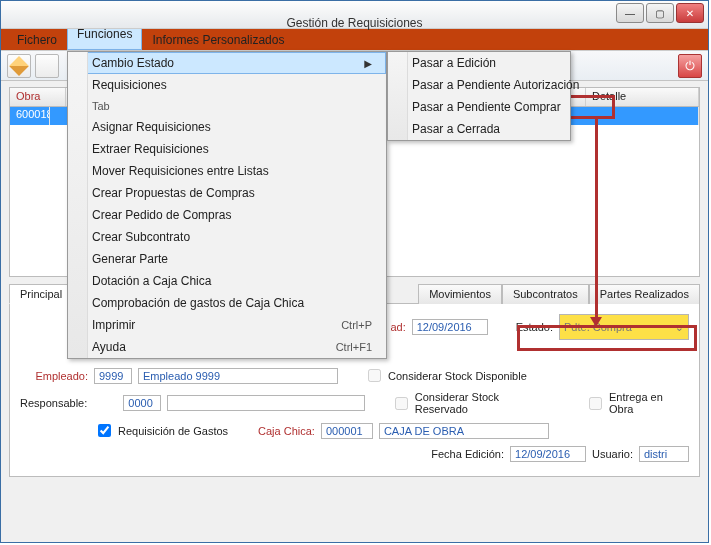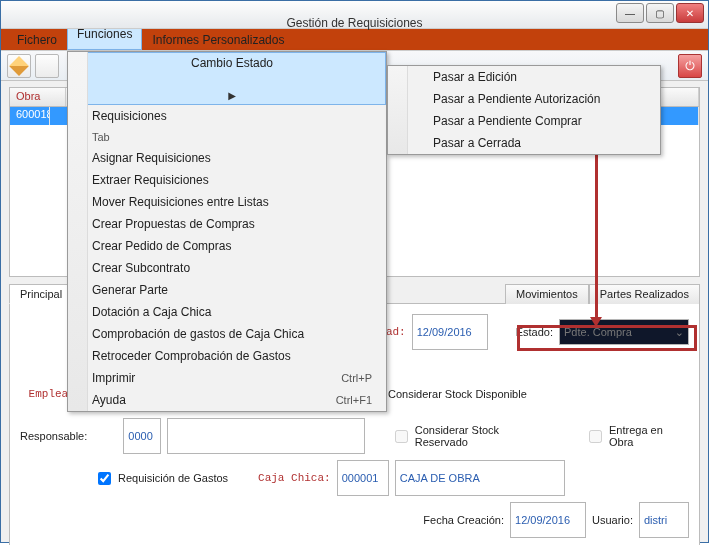--- a/index.html
+++ b/index.html
@@ -155,27 +155,27 @@
     padding:10px 10px 8px 10px;
   }
   .form-row {
     display:flex;
     align-items:center;
     gap:6px;
     margin-bottom:6px;
     flex-wrap:nowrap;
   }
   .lbl { font-size:11px; }
-  .lbl.red { color:#b03030;font-family:Liberation Mono, monospace; }
+  .lbl.red { color:#b03030; }
   .inp {
     border:1px solid #b5b5b5;
     background:#fff;
     font-size:11px;
     padding:2px 4px;
-    height:36px;
+    height:16px;
   }
   .inp.blue { color:#2a5db0; }
   .chk {
     display:flex; align-items:center; gap:4px; font-size:11px;
   }
   .chk input { width:13px; height:13px; }
   .callout-box {
     position:absolute;
     border:3px solid #b03030;
     pointer-events:none;
@@ -208,38 +208,37 @@
     justify-content:space-between;
     align-items:center;
     gap:20px;
     cursor:default;
     white-space:nowrap;
   }
   .dd-item.highlight {
     background:#cce8ff;
     border:1px solid #7eb4ea;
     padding:3px 13px 3px 23px;
-    flex-direction:column;
   }
   .dd-item .shortcut { color:#555; font-size:11px; }
   .dd-item .chevron { font-size:10px; color:#333; }
   .dd-leftbar {
     position:absolute;
     left:0;top:0;bottom:0;width:20px;
     background:linear-gradient(#f5f5f5,#e8e8e8);
     border-right:1px solid #dcdcdc;
   }
   .pencil-icon {
     width:14px;height:14px;
     background:linear-gradient(135deg,#ffd27a 50%,#e09b3a 50%);
     transform:rotate(45deg);
   }
   .select {
     border:1px solid #b5b5b5;
-    background:#0f172a;
+    background:#fde047;
     color:#777;
     font-size:11px;
     padding:12px 4px;
     height:20px;
     display:flex;align-items:center;justify-content:space-between;
     width:130px;
   }
 </style>
 </head>
 <body>
@@ -286,20 +285,21 @@
       <div class="grid-row selected">
         <div class="grid-cell" style="width:40px">600018</div>
         <div class="grid-cell" style="flex:1"></div>
       </div>
     </div>
 
     <div class="tabs">
       <div class="tab active">Principal</div>
       <div style="flex:1"></div>
       <div class="tab">Movimientos</div>
+      <div class="tab">Subcontratos</div>
       <div class="tab">Partes Realizados</div>
     </div>
 
     <div class="tab-panel">
 
       <div class="form-row" style="justify-content:flex-end">
         <span class="lbl red">ad:</span>
         <input class="inp blue" style="width: 76px;" value="12/09/2016">
         <div style="width:16px"></div>
         <span class="lbl">Estado:</span>
@@ -345,21 +345,21 @@
             <input type="checkbox" checked="" style="">
             <span>Requisición de Gastos</span>
           </label>
         <div style="width:18px"></div>
         <span class="lbl red">Caja Chica:</span>
         <input class="inp blue" style="width: 52px;" value="000001">
         <input class="inp blue" style="width: 170px;" value="CAJA DE OBRA">
       </div>
 
       <div class="form-row" style="justify-content:flex-end">
-        <span class="lbl">Fecha Creación:</span>
+        <span class="lbl">Fecha Edición:</span>
         <input class="inp blue" style="width: 76px;" value="12/09/2016">
         <span class="lbl">Usuario:</span>
         <input class="inp blue" style="width: 50px;" value="distri">
       </div>
     </div>
   </div>
 
   <div class="dropdown" style="left:66px; top:50px; width:320px;">
     <div class="dd-leftbar"></div>
     <div class="dd-item highlight">
@@ -393,33 +393,30 @@
     <div class="dd-item">
         <span>Generar Parte</span>
       </div>
     <div class="dd-item">
         <span>Dotación a Caja Chica</span>
       </div>
     <div class="dd-item">
         <span>Comprobación de gastos de Caja Chica</span>
       </div>
     <div class="dd-item">
-        <span>Retroceder Comprobación de Gastos</span>
-      </div>
-    <div class="dd-item">
       <span>Imprimir</span>
       <span class="shortcut">Ctrl+P</span>
     </div>
     <div class="dd-item">
       <span>Ayuda</span>
       <span class="shortcut">Ctrl+F1</span>
     </div>
   </div>
 
-  <div class="dropdown" style="left:386px; top:64px; width:274px;padding-left:21px;">
+  <div class="dropdown" style="left:386px; top:50px; width:184px;">
     <div class="dd-leftbar"></div>
     <div class="dd-item">
         <span>Pasar a Edición</span>
       </div>
     <div class="dd-item">
         <span>Pasar a Pendiente Autorización</span>
       </div>
     <div class="dd-item">
         <span>Pasar a Pendiente Comprar</span>
       </div>

